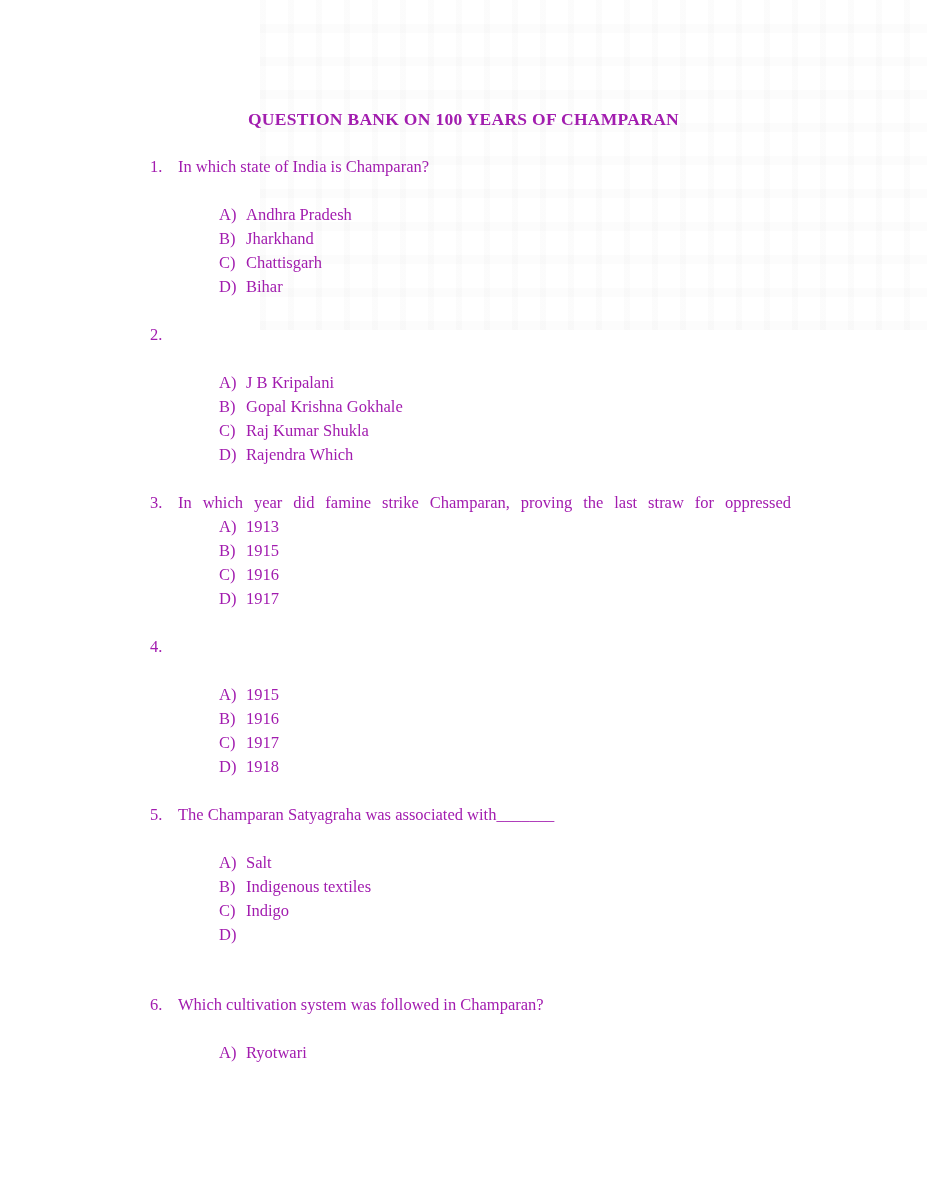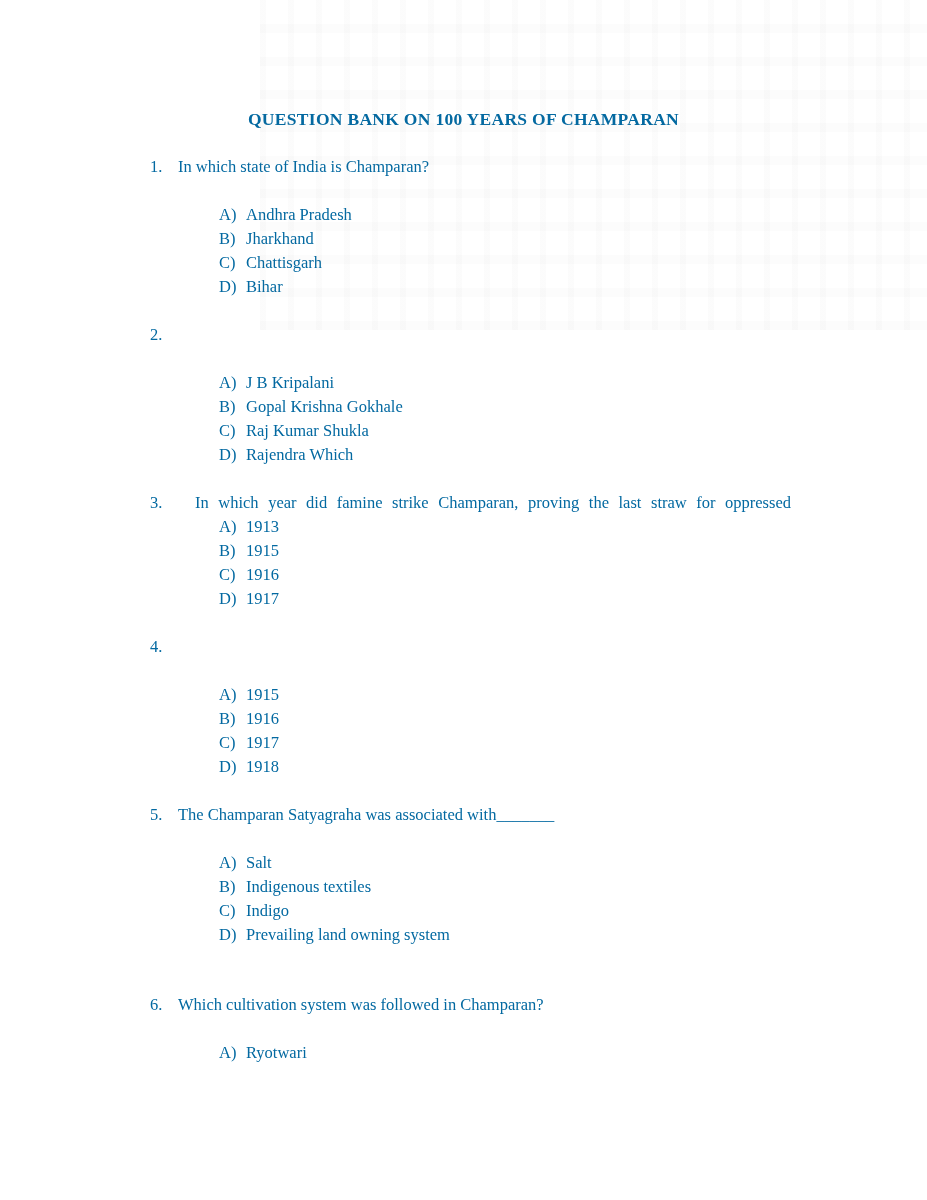--- a/index.html
+++ b/index.html
@@ -9,21 +9,21 @@
   }
   .page {
     position: relative;
     width: 927px;
     height: 1200px;
     overflow: hidden;
     background: #ffffff;
     font-family: "Liberation Serif", "DejaVu Serif", serif;
     font-size: 16.5px;
     line-height: 24px;
-    color: #0369a1;
+    color: #a21caf;
   }
   
   .scan-noise {
     position: absolute;
     top: 0;
     left: 260px;
     right: 0;
     height: 330px;
     background-image:
       repeating-linear-gradient(90deg, rgba(130,130,130,0.05) 0 6px, transparent 6px 28px),
@@ -42,21 +42,20 @@
   }
   .q { margin-top: 24px; }
   .q.extra-gap { margin-top: 46px; }
   .q-line { display: flex; padding-left: 150px; }
   .q-num { width: 28px; flex: none; }
   .q-body { width: 613px; }
   .q-body .jline {
     display: block;
     text-align: justify;
     text-align-last: justify;
-    margin-left: 17px;
   }
   .q-body .pline { display: block; }
   .opts {
     list-style: none;
     margin: 24px 0 0 0;
     padding: 0 0 0 219px;
   }
   .opts.tight { margin-top: 0; }
   .opt { display: flex; }
   .opt-letter { width: 27px; flex: none; }
@@ -182,21 +181,20 @@
       <li class="opt">
         <span class="opt-letter">B)</span>
         <span class="opt-text">Indigenous textiles</span>
       </li>
       <li class="opt">
         <span class="opt-letter">C)</span>
         <span class="opt-text">Indigo</span>
       </li>
       <li class="opt">
         <span class="opt-letter">D)</span>
-        <span class="opt-text">Prevailing land owning system</span>
       </li>
     </ol>
   </section>
 
   <section class="q extra-gap">
     <div class="q-line">
       <span class="q-num">6.</span>
       <span class="q-body">Which cultivation system was followed in Champaran?</span>
     </div>
     <ol class="opts">

